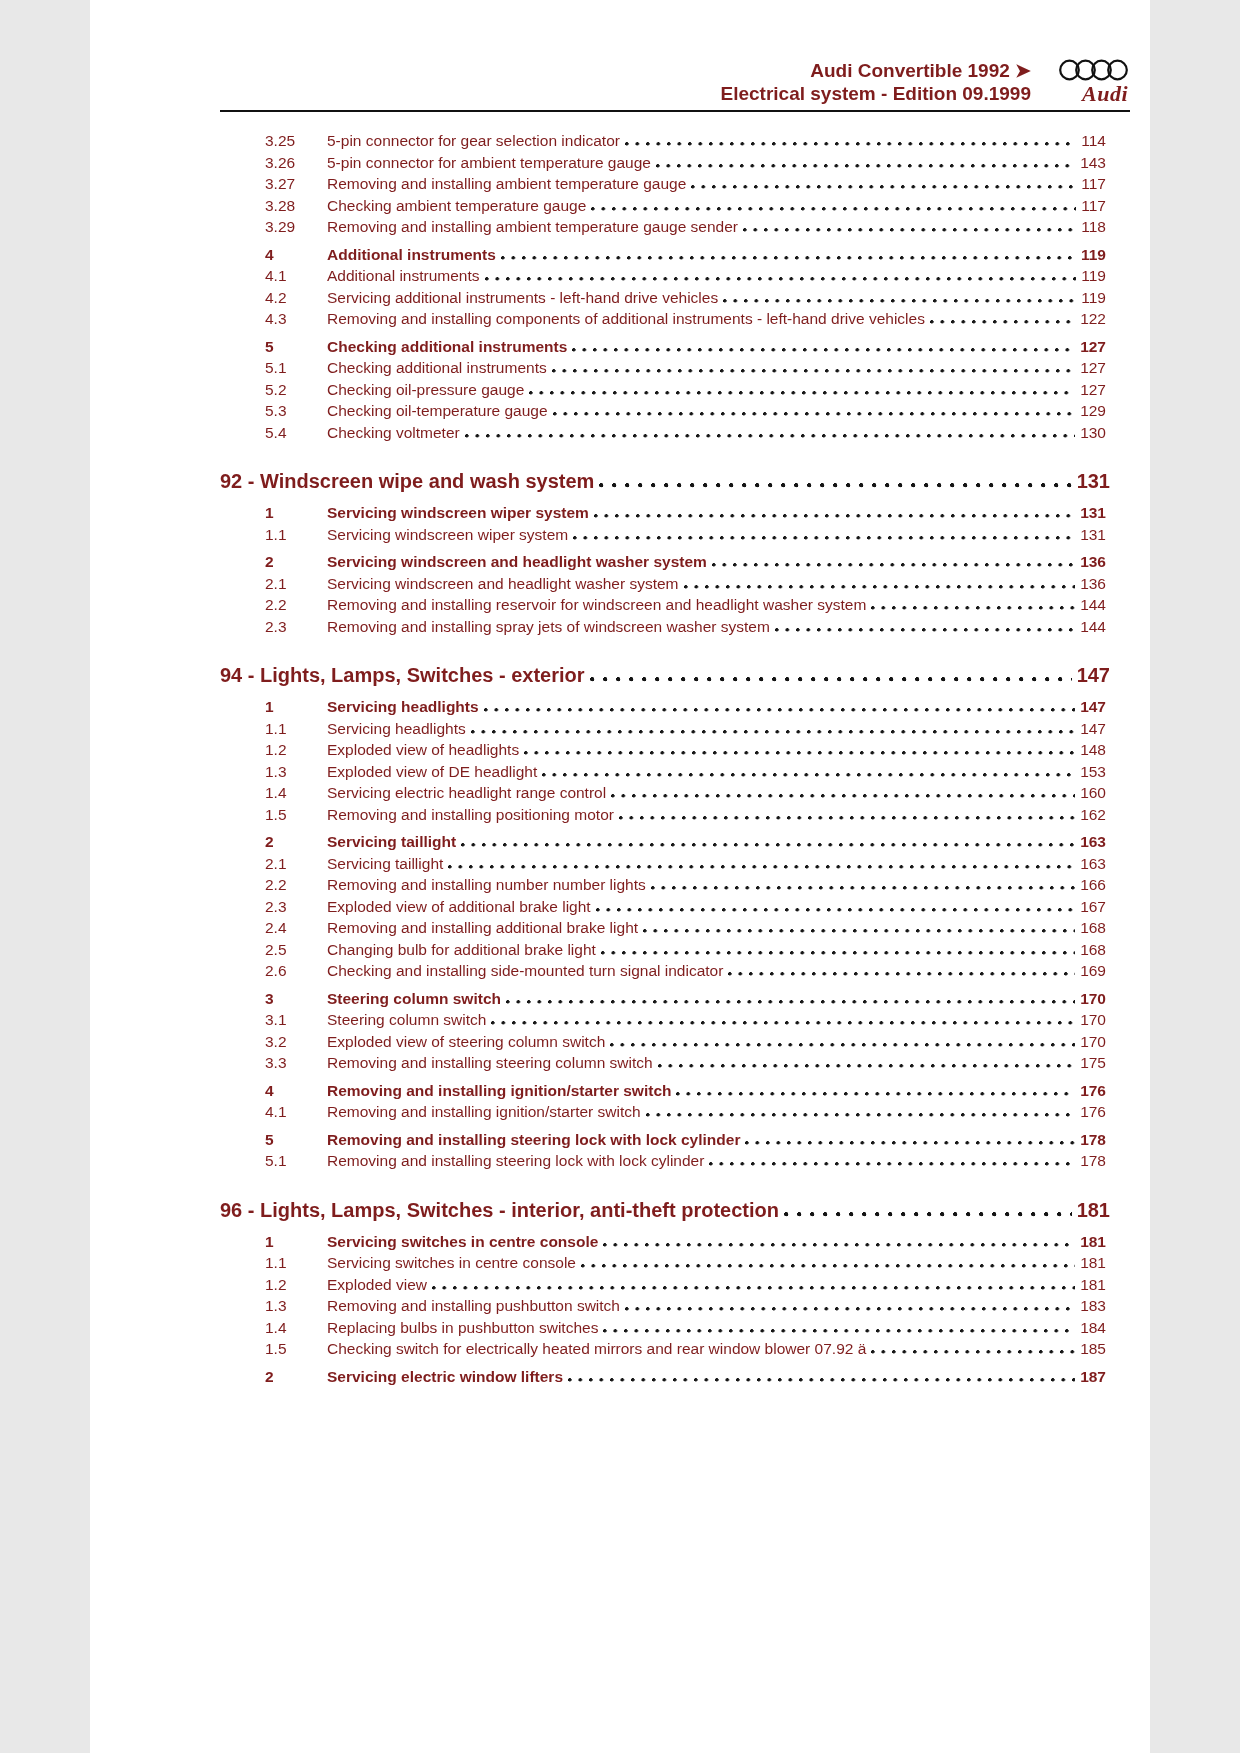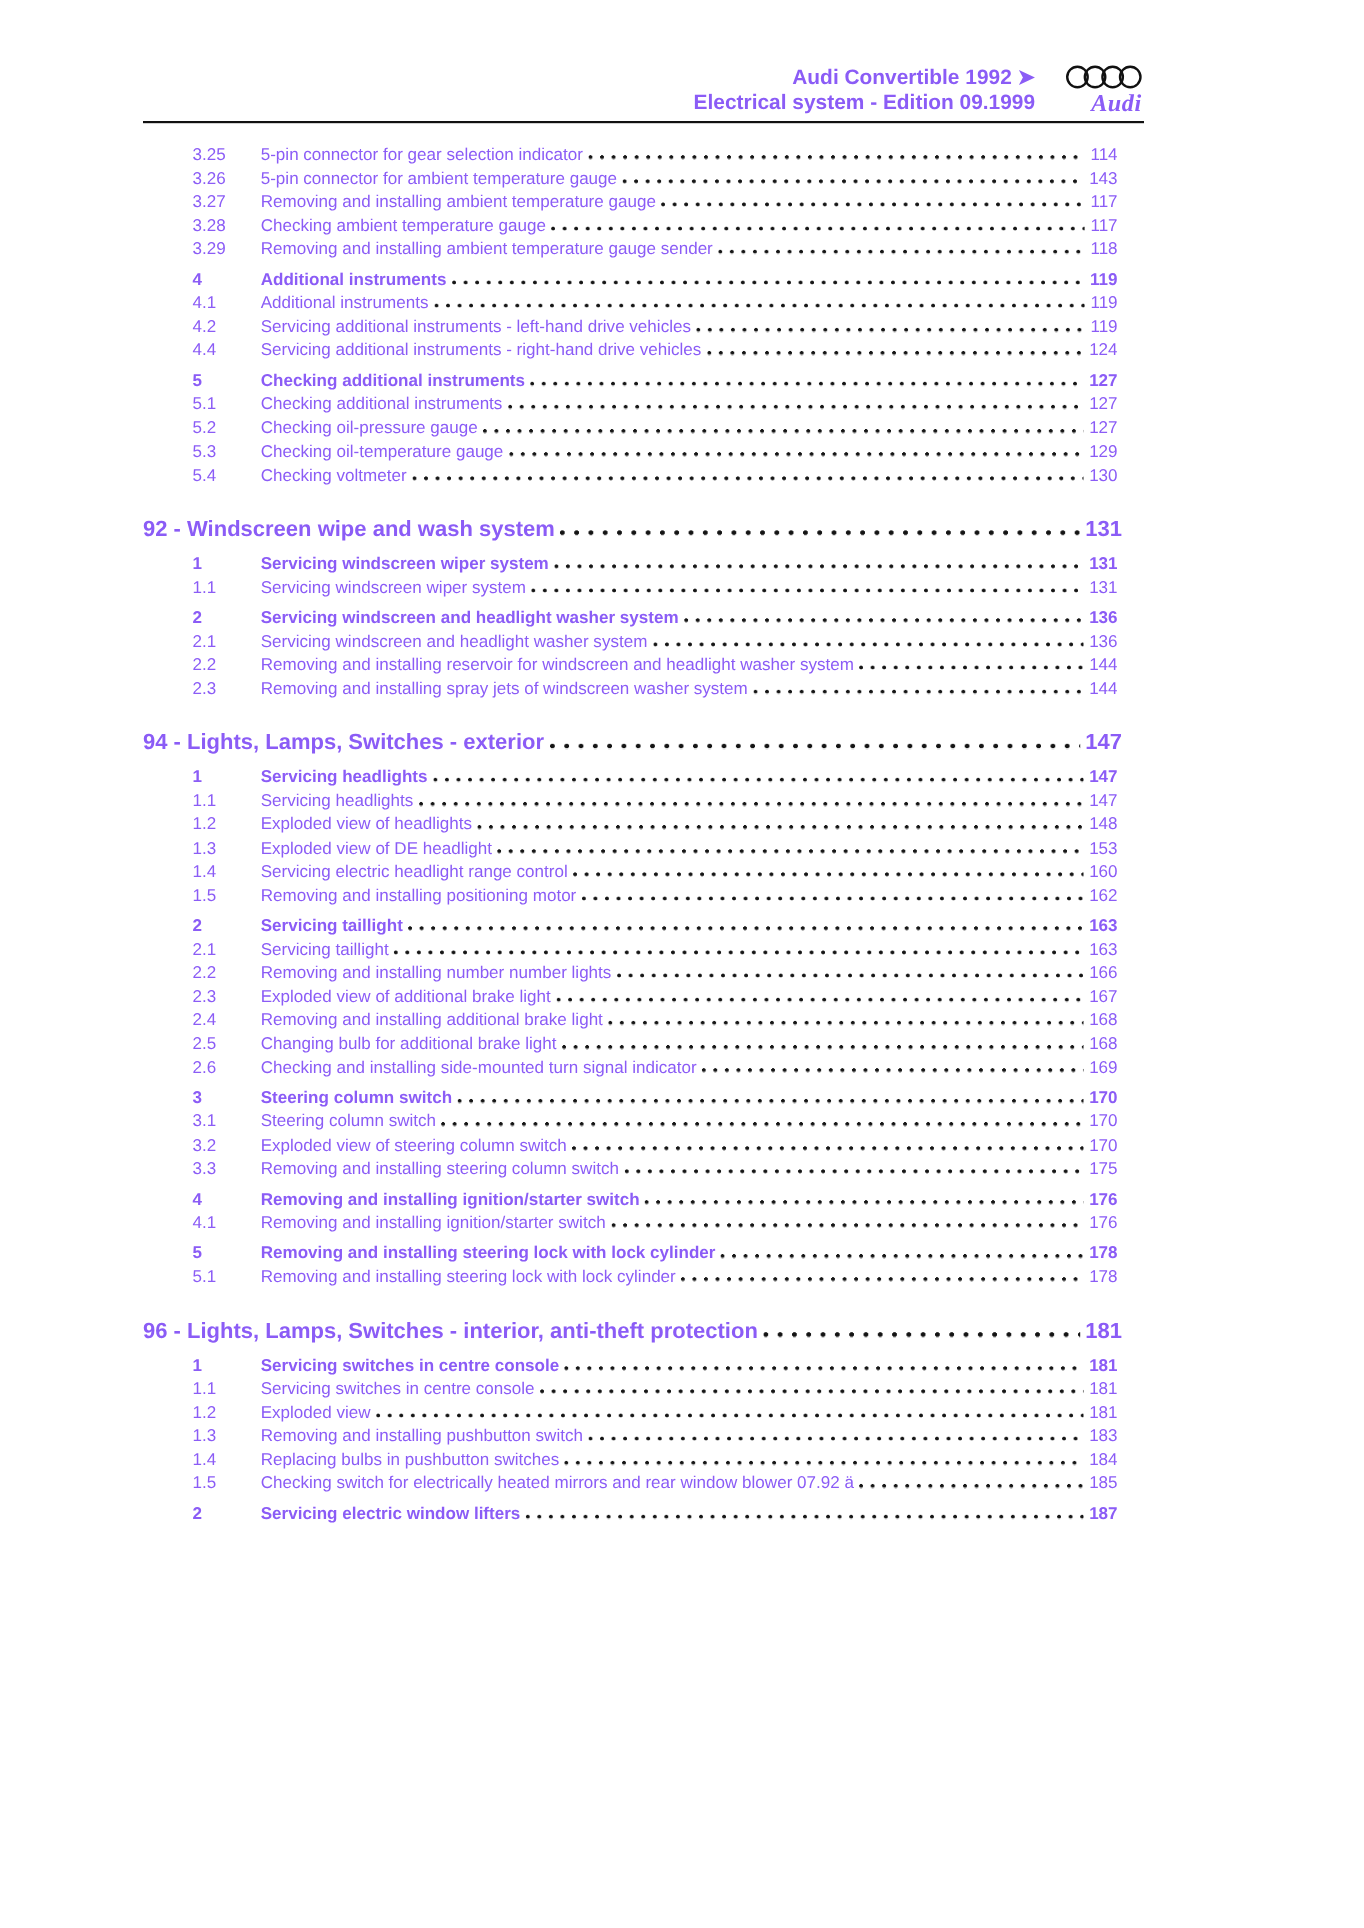--- a/index.html
+++ b/index.html
@@ -1,22 +1,22 @@
 <!DOCTYPE html>
 <html><head>
 <meta charset="utf-8">
 <style>
   * { margin: 0; padding: 0; box-sizing: border-box; }
   html, body { background: #e8e8e8; }
   .page {
     position: relative;
-    width: 1240px;
+    width: 1060px;
     height: 1753px;
     background: #ffffff;
-    color: #8b5cf6;
+    color: #7f1d1d;
     font-family: "Liberation Sans", sans-serif;
     overflow: hidden;
     margin: 0 auto;
   }
 
   
   .header {
     position: absolute;
     left: 130px;
     top: 58px;
@@ -191,27 +191,27 @@
     <span class="pageno">119</span>
   </div>
 
   <div class="toc-row">
     <span class="num">4.2</span>
     <span class="title">Servicing additional instruments - left-hand drive vehicles</span>
     <span class="leader"></span>
     <span class="pageno">119</span>
   </div>
 
-
-  <div class="toc-row">
-    <span class="num">4.4</span>
-    <span class="title">Servicing additional instruments - right-hand drive vehicles</span>
-    <span class="leader"></span>
-    <span class="pageno">124</span>
-  </div>
+  <div class="toc-row">
+    <span class="num">4.3</span>
+    <span class="title">Removing and installing components of additional instruments - left-hand drive vehicles</span>
+    <span class="leader"></span>
+    <span class="pageno">122</span>
+  </div>
+
 
   <div class="toc-row bold">
     <span class="num">5</span>
     <span class="title">Checking additional instruments</span>
     <span class="leader"></span>
     <span class="pageno">127</span>
   </div>
 
   <div class="toc-row">
     <span class="num">5.1</span>

